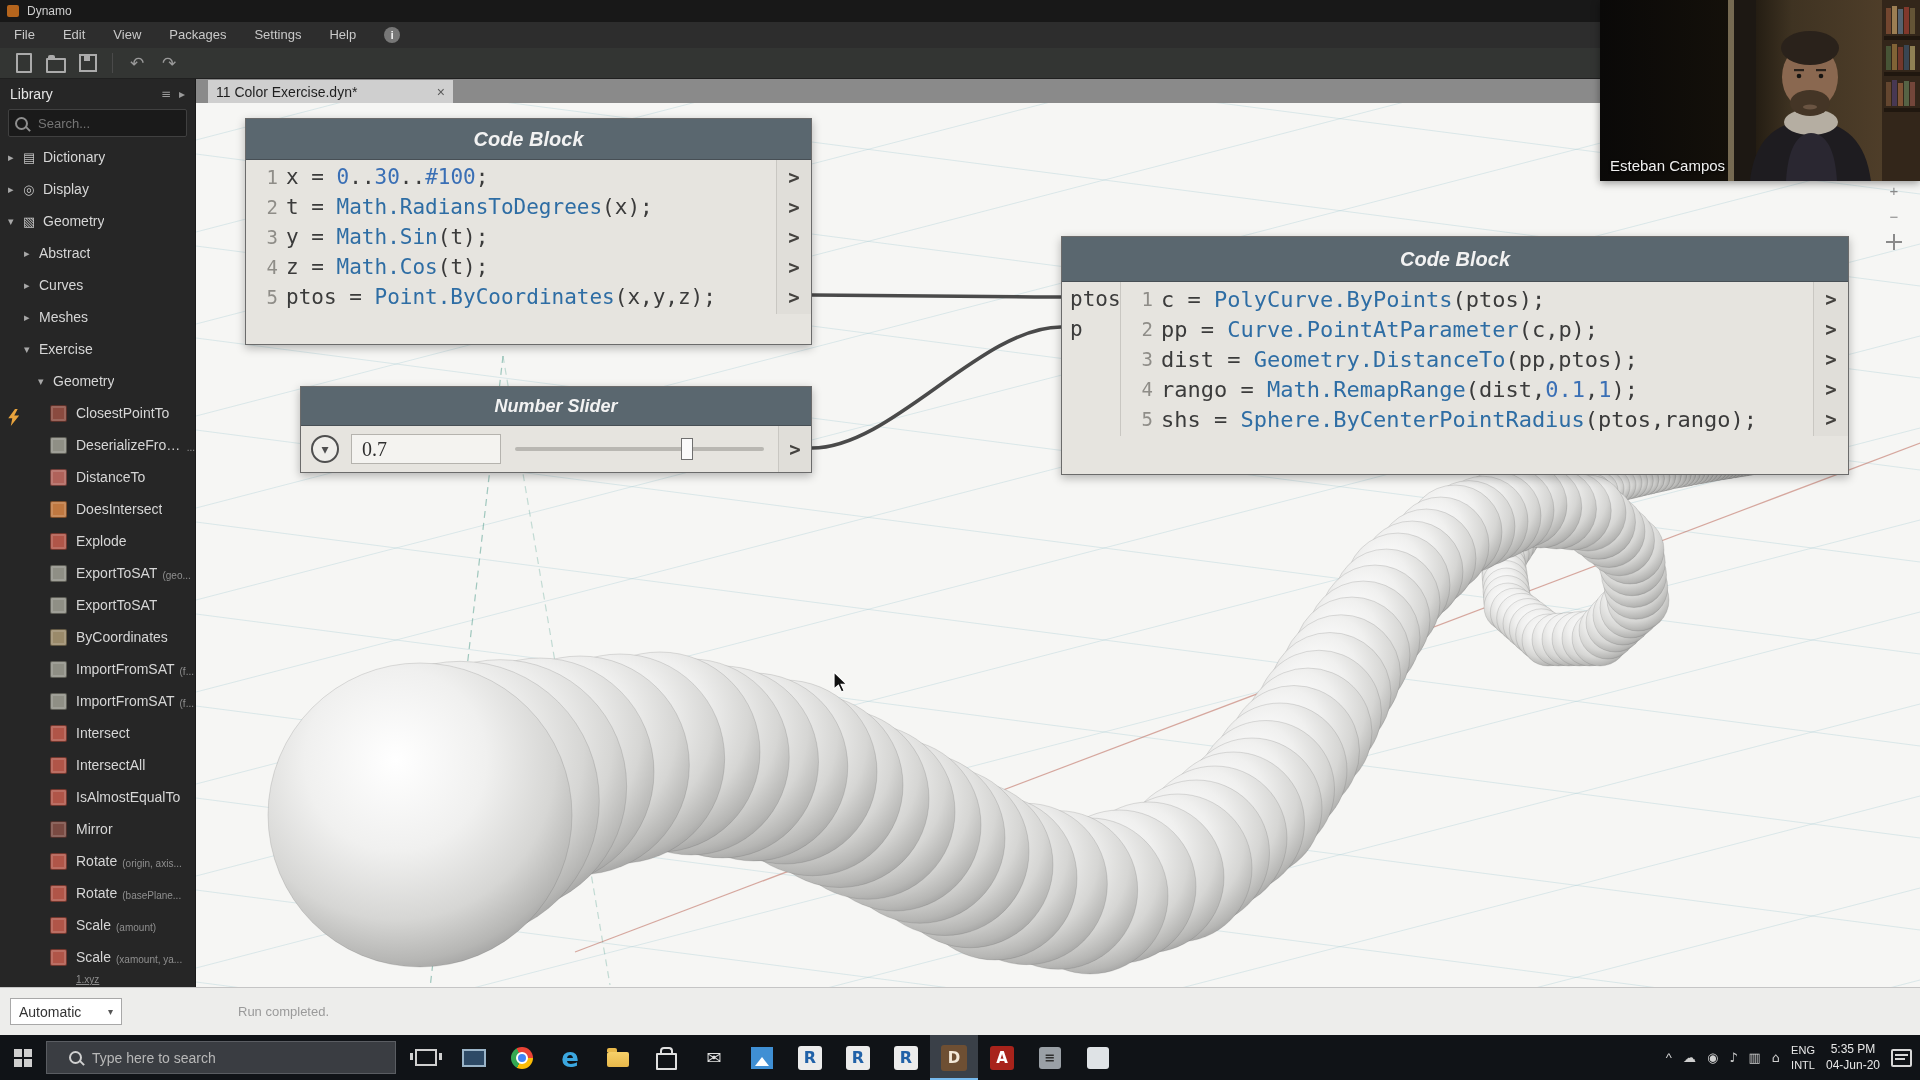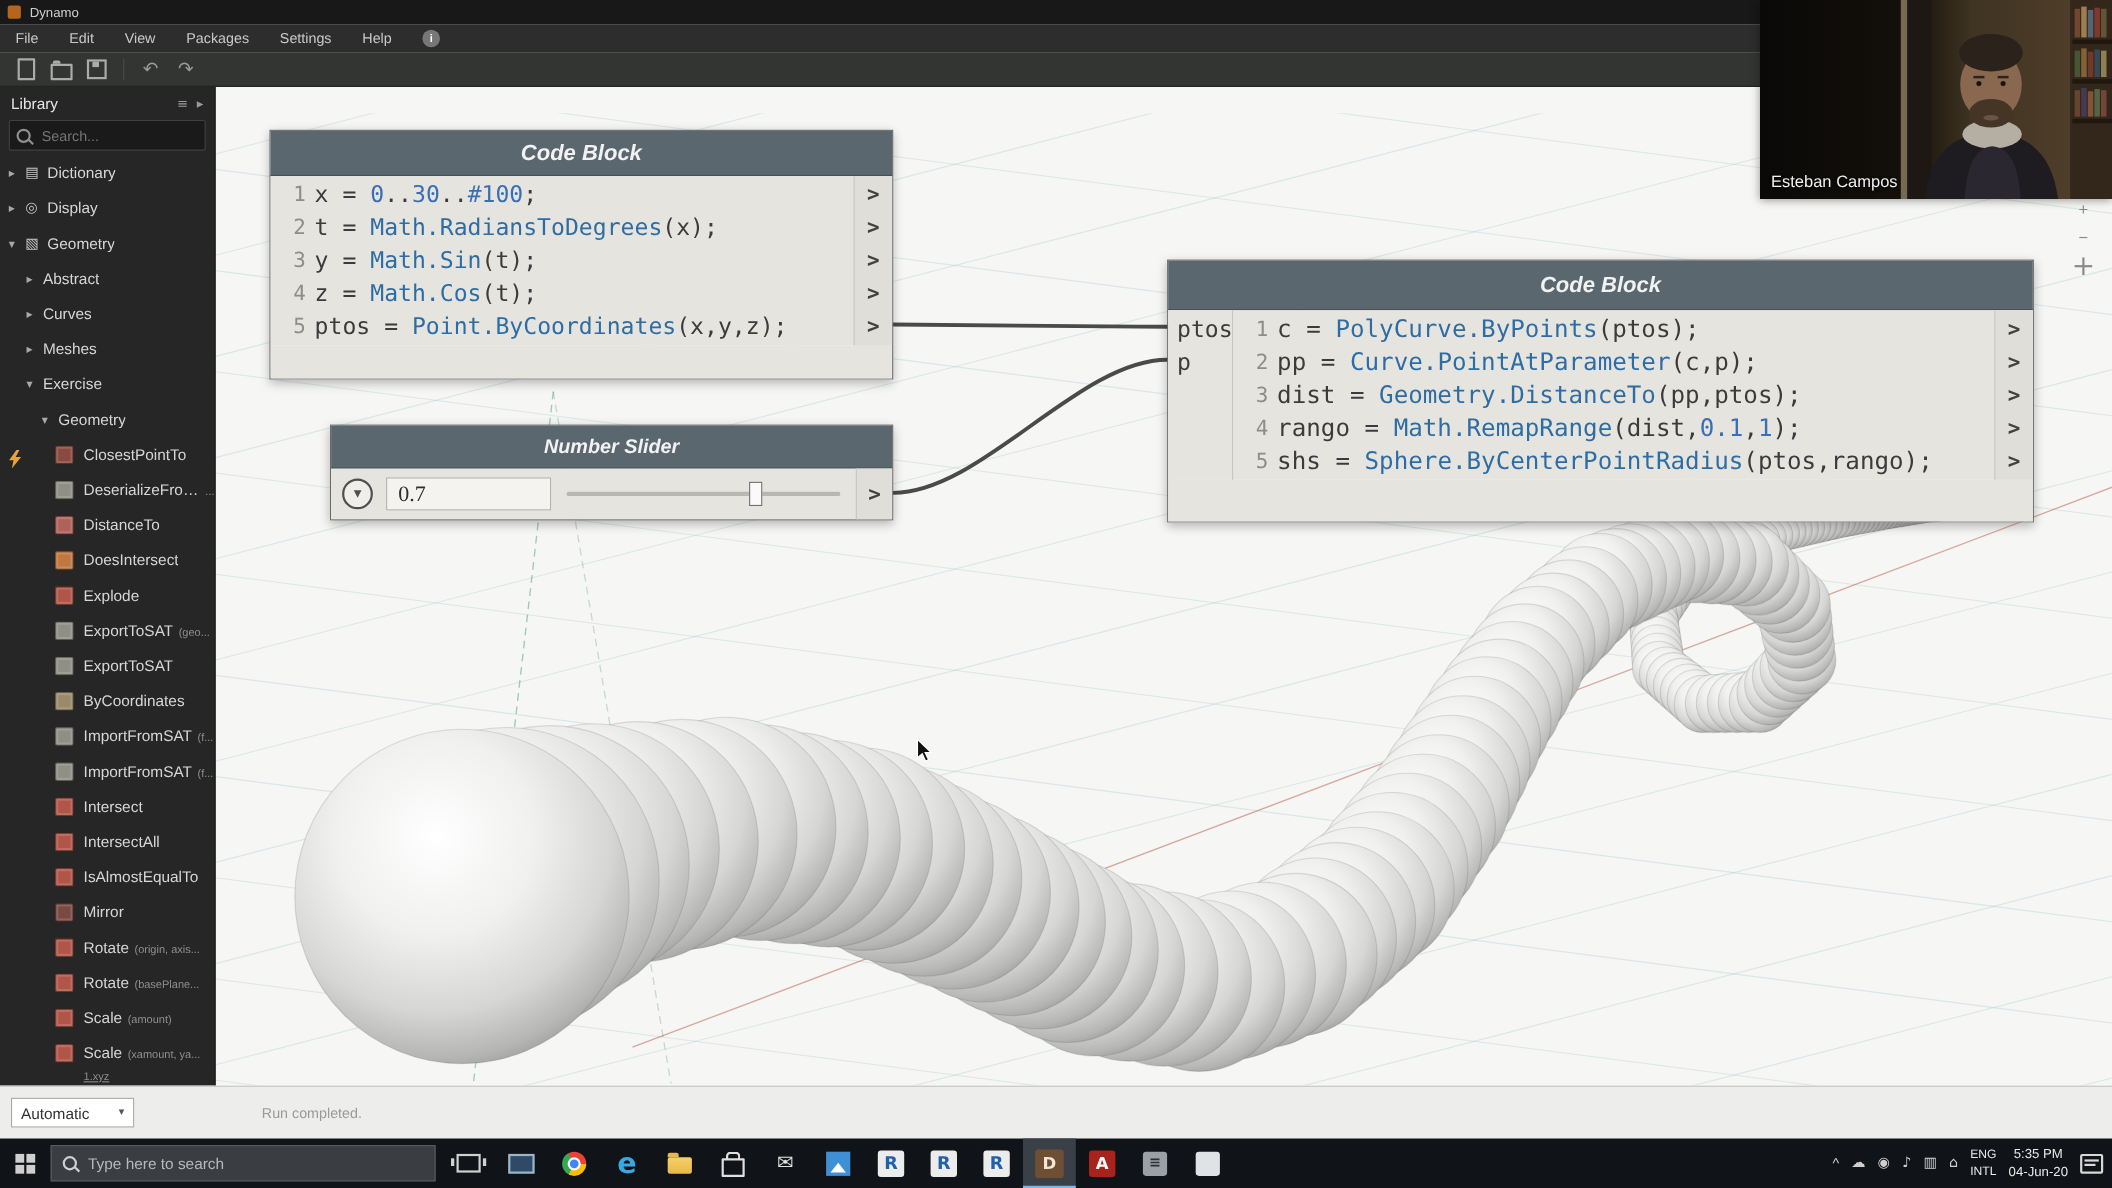--- a/index.html
+++ b/index.html
@@ -104,21 +104,21 @@
   .footerbar{position:absolute;left:0;top:987px;width:100%;height:48px;background:#ededeb;border-top:1px solid #c5c5c5;z-index:5;box-sizing:border-box;}
   .run-select{position:absolute;left:10px;top:10px;width:112px;height:27px;background:#fff;border:1px solid #a8a8a8;display:flex;align-items:center;justify-content:space-between;padding:0 8px;box-sizing:border-box;font-size:14px;color:#333;}
   .run-select .chev{font-size:10px;color:#555;font-family:"DejaVu Sans",sans-serif;}
   .run-status{position:absolute;left:238px;top:16px;font-size:13px;color:#9a9a9a;}
 
   
   .taskbar{position:absolute;left:0;top:1035px;width:100%;height:45px;background:#101317;display:flex;align-items:center;z-index:7;}
   .start{width:46px;height:45px;display:flex;align-items:center;justify-content:center;}
   .win{display:grid;grid-template-columns:8px 8px;gap:2px;}
   .win span{width:8px;height:8px;background:#cfcfcf;display:block;}
-  .tsearch{width:350px;height:33px;background:#3a3d42;border:1px solid #5a5d62;display:flex;align-items:center;padding:0 10px;box-sizing:border-box;}
+  .tsearch{width:350px;height:33px;background:#3a3d42;border:1px solid #5a5d62;display:flex;align-items:center;padding:0 22px;box-sizing:border-box;}
   .tsearch .mag{border-color:#d0d0d0;}
   .tsearch .mag::after{background:#d0d0d0;}
   .tsearch-text{margin-left:10px;font-size:14px;color:#b8b8b8;}
   .apps{display:flex;height:45px;margin-left:6px;}
   .app{width:48px;height:45px;display:flex;align-items:center;justify-content:center;}
   .app.active{background:#3a4048;box-shadow:inset 0 -2px 0 #76b9ed;}
   .aic{display:flex;align-items:center;justify-content:center;font-weight:bold;font-size:15px;font-family:"DejaVu Sans",sans-serif;}
   .ic-task-view{width:18px;height:13px;border:2px solid #d0d0d0;position:relative;}
   .ic-task-view::before{content:'';position:absolute;left:-7px;top:2px;width:3px;height:7px;background:#d0d0d0;}
   .ic-task-view::after{content:'';position:absolute;right:-7px;top:2px;width:3px;height:7px;background:#d0d0d0;}
@@ -486,20 +486,26 @@
       </span>
     <span class="tb-sep"></span>
     <span class="tb-btn">
         <span class="tb-arrow">↶</span>
       </span>
     <span class="tb-btn">
         <span class="tb-arrow">↷</span>
       </span>
   </div>
 
+  <div class="tabstrip">
+    <div class="tab">
+      <span class="tab-title">11 Color Exercise.dyn*</span>
+      <span class="tab-close">×</span>
+    </div>
+  </div>
 
   <div class="library">
     <div class="lib-header">
       <span>Library</span>
       <span class="spacer"></span>
       <span class="lib-hicon glyph">≡</span>
       <span class="lib-hicon glyph">▸</span>
     </div>
     <div class="lib-search">
       <span class="mag"></span>

